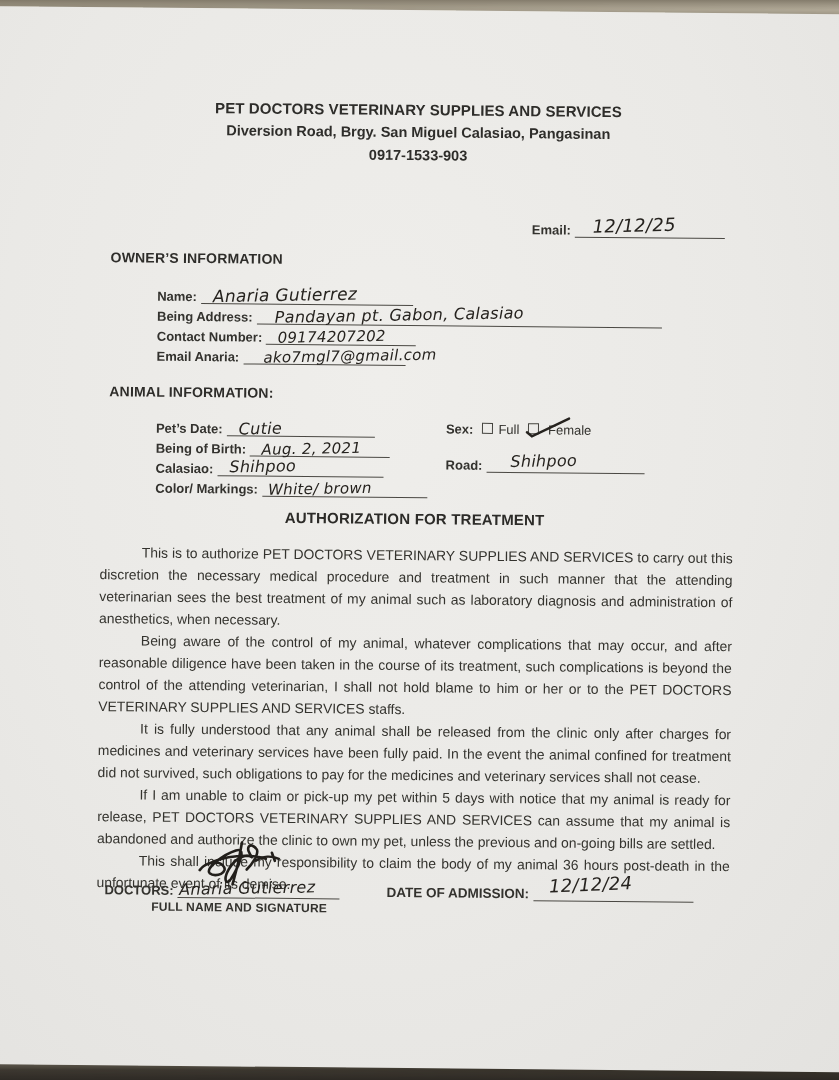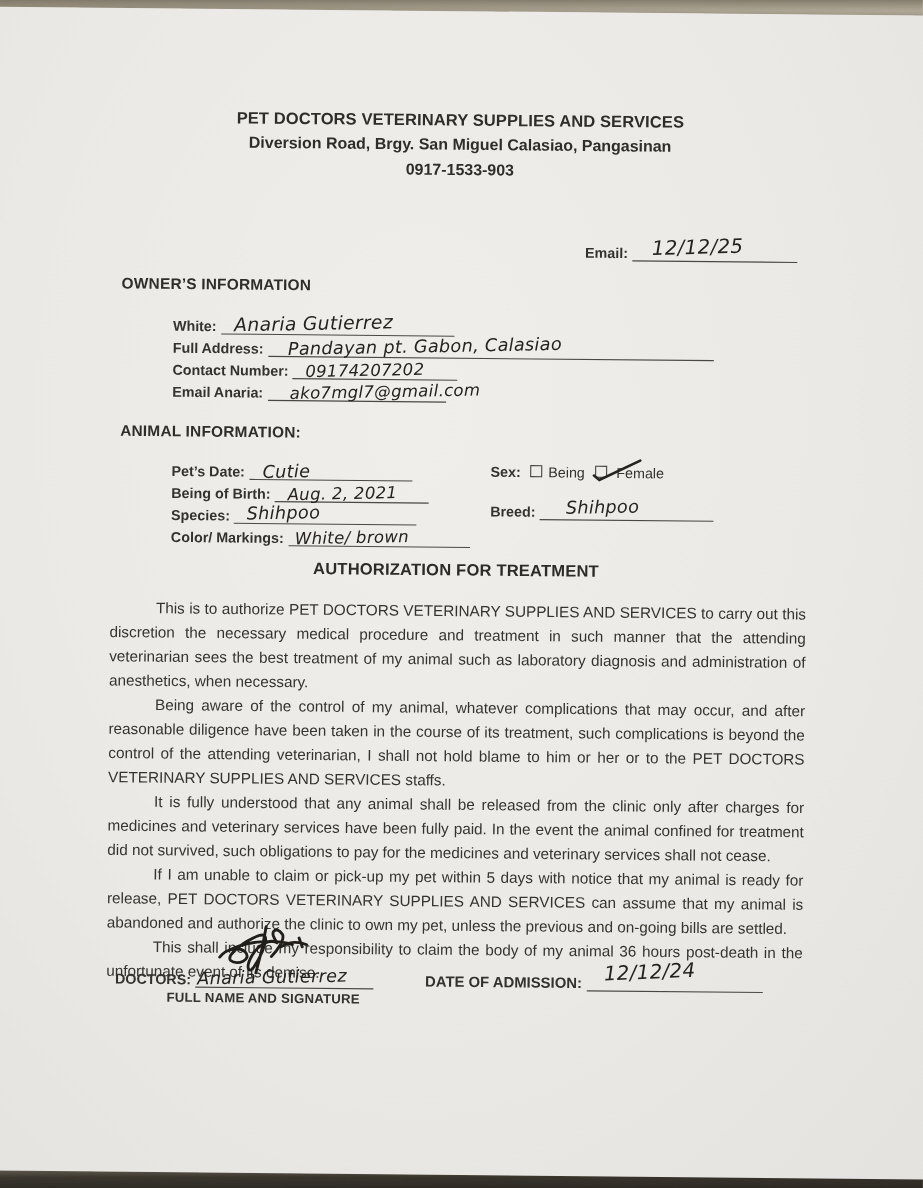--- a/index.html
+++ b/index.html
@@ -59,27 +59,27 @@
       <span class="lbl">Email:</span>
       <span class="fill" style="width:150px;">
         <span class="hw" style="font-size:18px;transform:rotate(-2deg);left:18px;bottom:0px;">12/12/25</span>
       </span>
     </div>
 
     <div class="abs sec-title" style="top:248px;left:113px;">OWNER’S INFORMATION</div>
 
     <div class="abs rows" style="top:282px;left:160px;">
       <div class="row">
-        <span class="lbl">White:</span>
+        <span class="lbl">Name:</span>
         <span class="fill" style="width:212px;">
           <span class="hw" style="font-size:17px;">Anaria Gutierrez</span>
         </span>
       </div>
       <div class="row">
-        <span class="lbl">Full Address:</span>
+        <span class="lbl">Being Address:</span>
         <span class="fill" style="width:405px;">
           <span class="hw" style="left:18px;">Pandayan pt. Gabon, Calasiao</span>
         </span>
       </div>
       <div class="row">
         <span class="lbl">Contact Number:</span>
         <span class="fill" style="width:150px;">
           <span class="hw small">09174207202</span>
         </span>
       </div>
@@ -100,48 +100,48 @@
           <span class="hw">Cutie</span>
         </span>
       </div>
       <div class="row">
         <span class="lbl">Being of Birth:</span>
         <span class="fill" style="width:140px;">
           <span class="hw small">Aug. 2, 2021</span>
         </span>
       </div>
       <div class="row">
-        <span class="lbl">Species:</span>
+        <span class="lbl">Calasiao:</span>
         <span class="fill" style="width:166px;">
           <span class="hw" style="bottom:-1px;">Shihpoo</span>
         </span>
       </div>
       <div class="row">
         <span class="lbl">Color/ Markings:</span>
         <span class="fill" style="width:165px;">
           <span class="hw small" style="left:6px;">White/ brown</span>
         </span>
       </div>
     </div>
 
     <div class="abs sex-wrap" style="top:414px;left:450px;">
       <span class="sex-lbl">Sex:</span>
       <span class="cbx"></span>
-      <span>Being</span>
+      <span>Full</span>
       <span class="female-box">
         <span class="cbx"></span>
         <span>Female</span>
         <svg class="check-svg" width="70" height="30" viewBox="0 0 70 30">
           <path d="M10,22 L15,26 L52,8" stroke="#26231f" stroke-width="2.4" fill="none" stroke-linecap="round"></path>
         </svg>
       </span>
     </div>
 
     <div class="abs row" style="top:448px;left:450px;">
-      <span class="lbl">Breed:</span>
+      <span class="lbl">Road:</span>
       <span class="fill" style="width:158px;">
         <span class="hw" style="bottom:1px;left:24px;">Shihpoo</span>
       </span>
     </div>
 
     <div class="abs auth-title" style="top:506px;left:0;">AUTHORIZATION FOR TREATMENT</div>
 
     <div class="abs para-block" style="top:540px;left:105px;">
       <p>This is to authorize PET DOCTORS VETERINARY SUPPLIES AND SERVICES to carry out this discretion the necessary medical procedure and treatment in such manner that the attending veterinarian sees the best treatment of my animal such as laboratory diagnosis and administration of anesthetics, when necessary.</p>
       <p>Being aware of the control of my animal, whatever complications that may occur, and after reasonable diligence have been taken in the course of its treatment, such complications is beyond the control of the attending veterinarian, I shall not hold blame to him or her or to the PET DOCTORS VETERINARY SUPPLIES AND SERVICES staffs.</p>

